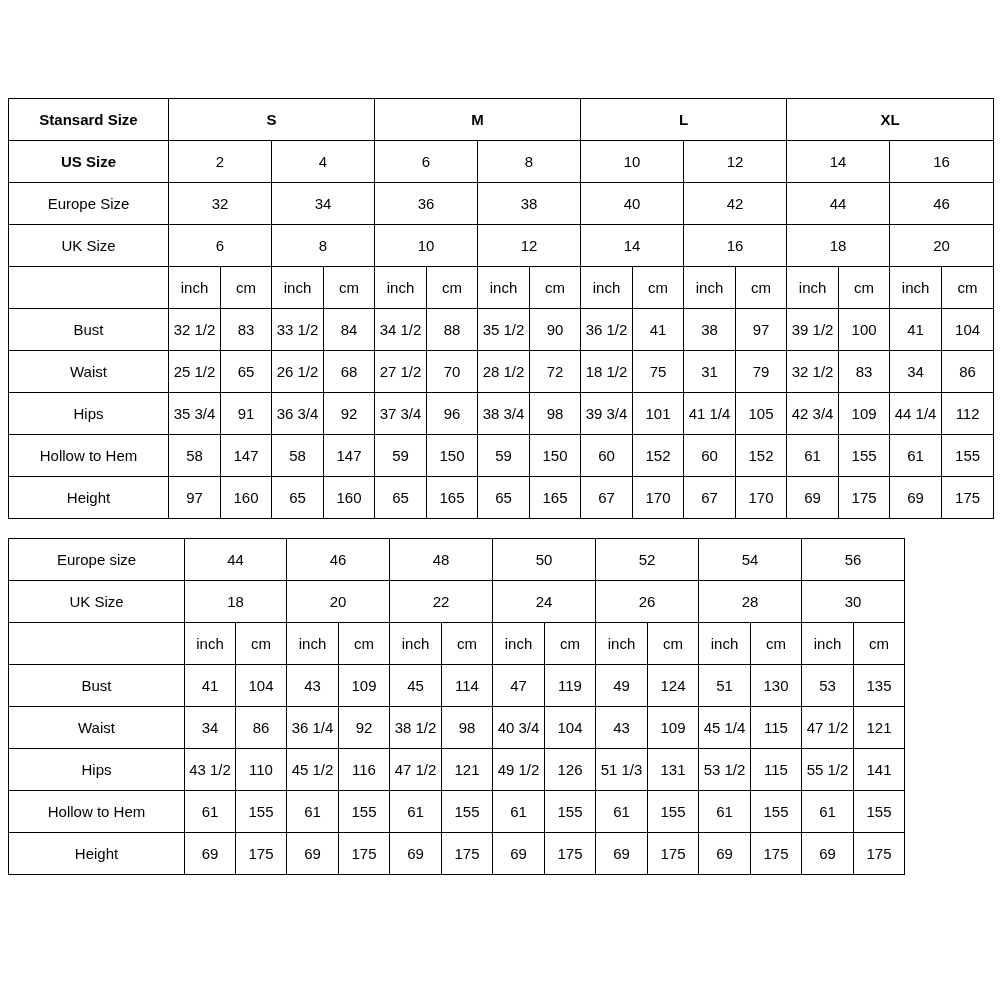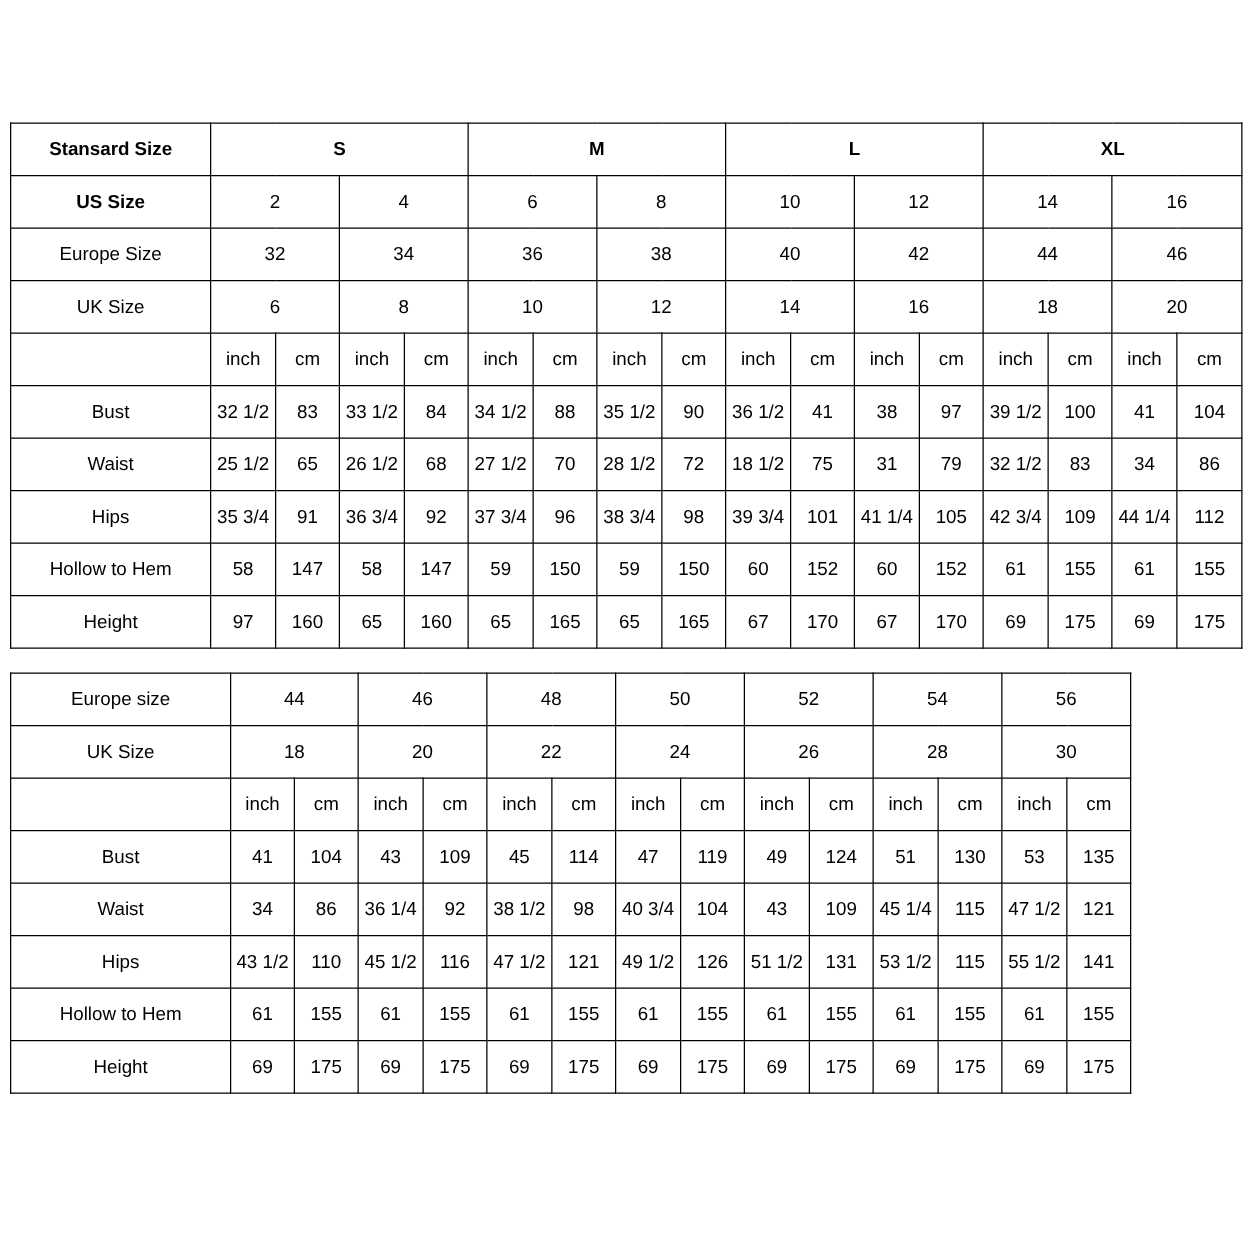--- a/index.html
+++ b/index.html
@@ -357,21 +357,21 @@
       <tr>
         <td class="rowhead">Hips</td>
         <td class="small">43 1/2</td>
         <td class="small">110</td>
         <td class="small">45 1/2</td>
         <td class="small">116</td>
         <td class="small">47 1/2</td>
         <td class="small">121</td>
         <td class="small">49 1/2</td>
         <td class="small">126</td>
-        <td class="small">51 1/2</td>
+        <td class="small">51 1/3</td>
         <td class="small">131</td>
         <td class="small">53 1/2</td>
         <td class="small">115</td>
         <td class="small">55 1/2</td>
         <td class="small">141</td>
       </tr>
 
       <tr>
         <td class="rowhead">Hollow to Hem</td>
         <td class="small">61</td>

